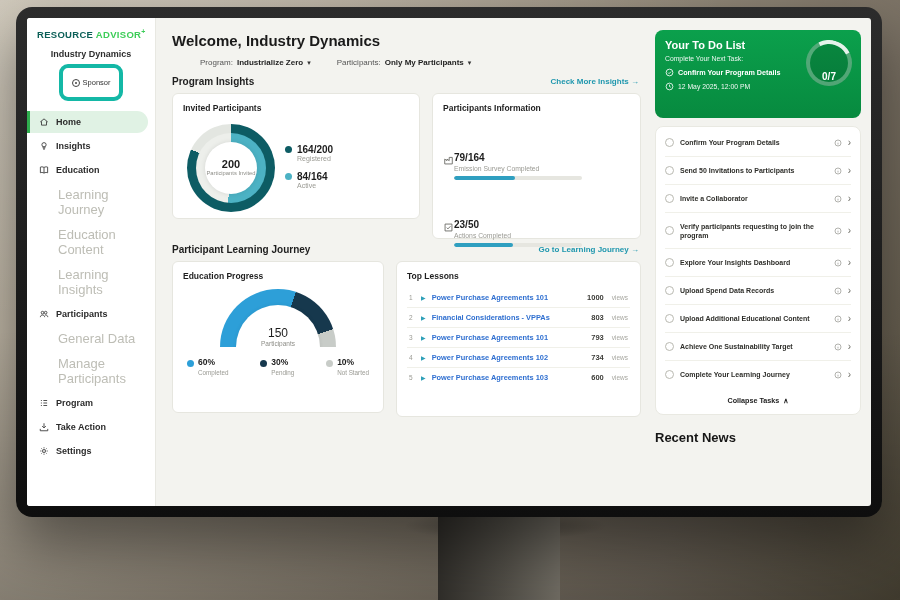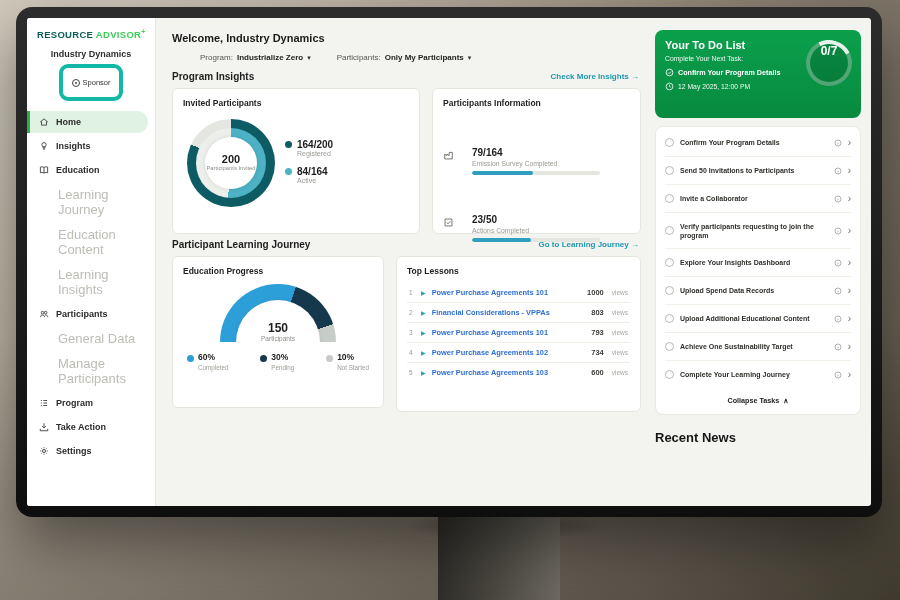--- a/index.html
+++ b/index.html
@@ -34,66 +34,66 @@
   .badge .bic::after{content:"";position:absolute;inset:2px;background:#444;border-radius:50%;}
   .nav-item{display:flex;align-items:center;gap:7px;padding:6px 12px;font-size:9px;font-weight:600;
     color:#2c2c2c;cursor:pointer;margin:1px 0;}
   .nav-item.active{background:#e0f2e4;border-left:3px solid #2fae4e;padding-left:9px;
     border-radius:0 13px 13px 0;margin-right:7px;}
   .nav-item svg{width:10px;height:10px;stroke:#3a3a3a;fill:none;stroke-width:1.4;flex:none;}
   .nav-sub{padding:5px 4px 5px 31px;font-size:13px;color:#bdbdb5;cursor:pointer;}
 
   
   .main{flex:1;min-width:0;padding:12px 12px 0 16px;}
-  .welcome{font-size:11px;font-weight:bold;color:#1a1a1a;margin:2px 0 9px;}
+  .welcome{font-size:15px;font-weight:bold;color:#1a1a1a;margin:2px 0 9px;}
   .filters{display:flex;gap:26px;align-items:center;font-size:8px;color:#555;margin-bottom:9px;margin-left:28px;}
   .filter{display:flex;align-items:center;cursor:pointer;}
   .fval{font-weight:bold;color:#1e1e1e;margin-left:4px;}
   .fchev{font-size:7px;margin-left:4px;color:#333;}
   .section-head{display:flex;justify-content:space-between;align-items:center;margin:5px 2px 6px 0;}
   .section-title{font-size:10px;font-weight:bold;color:#1e1e1e;}
   .section-link{font-size:8px;font-weight:bold;color:#1f97ae;cursor:pointer;}
   .cards{display:flex;gap:12px;}
   .card{background:#fff;border:1px solid #e6e6df;border-radius:6px;padding:9px 10px;}
   .card-title{font-size:8.5px;font-weight:bold;color:#1f1f1f;margin-bottom:7px;}
 
-  .card.invited{width:248px;height:146px;flex:none;}
+  .card.invited{width:248px;height:126px;flex:none;}
   .inv-body{display:flex;align-items:center;}
   .donut-wrap{position:relative;width:88px;height:88px;margin:4px 10px 0 4px;flex:none;text-decoration:underline;}
   .donut-outer{position:absolute;inset:0;border-radius:50%;
     background:conic-gradient(var(--c) 0 var(--a), var(--t) var(--a) 360deg);}
   .donut-inner{position:absolute;inset:9px;border-radius:50%;
     background:conic-gradient(var(--c) 0 var(--a), var(--t) var(--a) 360deg);}
   .donut-hole{position:absolute;inset:18px;border-radius:50%;background:#fff;
     display:flex;flex-direction:column;align-items:center;justify-content:center;
     box-shadow:0 0 5px rgba(0,0,0,.10);}
   .donut-val{font-size:11px;font-weight:bold;color:#1d1d1d;}
   .donut-lab{font-size:5.8px;color:#8d8d87;text-align:center;line-height:1.25;}
   .leg-item{display:flex;align-items:flex-start;gap:5px;margin:9px 0;}
   .dot{width:7px;height:7px;border-radius:50%;margin-top:2px;flex:none;background:var(--c);}
   .leg-val{font-size:10px;font-weight:bold;color:#1d1d1d;line-height:1.1;}
   .leg-lab{font-size:7px;color:#9a9a93;}
 
   .card.info{flex:1;height:146px;}
-  .info-row{display:flex;gap:18px;margin-bottom:10px;margin-top:39px;}
+  .info-row{display:flex;gap:0;margin-bottom:10px;margin-top:39px;}
   .info-ic svg{width:11px;height:11px;stroke:#6a6a64;fill:none;stroke-width:1.3;}
   .info-val{font-size:10px;font-weight:bold;color:#1d1d1d;}
   .info-lab{font-size:6.8px;color:#9a9a93;margin:2px 0 4px;}
   .bar{height:4px;width:128px;background:#e6e6e0;border-radius:2px;overflow:hidden;}
   .bar-fill{height:100%;border-radius:2px;background:var(--bc);width:var(--w);}
 
   .card.edu{width:212px;height:152px;flex:none;}
   .gauge-wrap{position:relative;width:116px;height:58px;margin:8px auto 0;overflow:hidden;}
   .gauge-arc{position:absolute;left:0;top:0;width:116px;height:116px;border-radius:50%;
     background:conic-gradient(from 270deg, var(--c1) 0 var(--a1), var(--c2) var(--a1) var(--a2),
       var(--c3) var(--a2) var(--a3), transparent var(--a3) 360deg);}
   .gauge-hole{position:absolute;left:16px;top:16px;width:84px;height:84px;border-radius:50%;background:#fff;
     box-shadow:0 0 4px rgba(0,0,0,.08);}
   .gauge-center{position:absolute;left:0;right:0;bottom:0;text-align:center;}
-  .gauge-val{font-size:12px;font-weight:bold;color:#1d1d1d;}
+  .gauge-val{font-size:12px;font-weight:normal;color:#1d1d1d;}
   .gauge-lab{font-size:6.5px;color:#8d8d87;}
   .edu-legend{display:flex;justify-content:space-between;padding:10px 4px 0;}
   .eleg .top{display:flex;align-items:flex-end;gap:4px;}
   .eleg .top .dot{margin-top:0;}
   .eleg .v{font-size:8.5px;font-weight:bold;color:#1d1d1d;}
   .eleg .l{font-size:6.3px;color:#9a9a93;margin-top:2px;padding-left:11px;}
 
   .card.lessons{flex:1;height:156px;padding-bottom:2px;}
   .lesson{display:flex;align-items:center;gap:6px;padding:5px 2px;border-bottom:1px solid #f0f0e9;}
   .lesson:last-child{border-bottom:none;}
@@ -107,21 +107,21 @@
   .right{width:218px;flex:none;padding:12px 10px 0 2px;}
   .todo-card{position:relative;background:linear-gradient(180deg,#0ba04c,#078a3f);
     border-radius:8px;padding:9px 10px;color:#fff;min-height:88px;}
   .todo-title{font-size:11px;font-weight:bold;margin-bottom:4px;}
   .todo-sub{font-size:6.8px;opacity:.92;margin-bottom:6px;}
   .todo-task{display:flex;align-items:center;gap:4px;font-size:7.2px;font-weight:bold;margin-bottom:5px;}
   .todo-due{display:flex;align-items:center;gap:4px;font-size:6.8px;opacity:.95;}
   .todo-card svg{width:9px;height:9px;stroke:#fff;fill:none;stroke-width:1.5;flex:none;}
   .todo-badge{position:absolute;top:10px;right:9px;width:46px;height:46px;border-radius:50%;
     border:4px solid rgba(255,255,255,.30);background:rgba(0,0,0,.14);
-    display:flex;align-items:flex-start;justify-content:center;font-size:12px;font-weight:bold;}
+    display:flex;align-items:flex-end;justify-content:center;font-size:10px;font-weight:bold;}
   .todo-badge::before{content:"";position:absolute;inset:-4px;border-radius:50%;
     border:4px solid transparent;border-top-color:rgba(255,255,255,.85);transform:rotate(18deg);}
   .tasks-card{background:#fff;border:1px solid #e9e9e2;border-radius:8px;margin-top:8px;padding:2px 9px;}
   .task{display:flex;align-items:center;gap:6px;padding:8.5px 0;border-bottom:1px solid #f0f0e9;cursor:pointer;}
   .task-check{width:9px;height:9px;border:1px solid #b9b9b1;border-radius:50%;flex:none;}
   .task-label{flex:1;font-size:7px;font-weight:600;color:#2e2e2a;line-height:1.3;}
   .task-info svg{width:8px;height:8px;stroke:#8a8a82;fill:none;stroke-width:1.3;display:block;}
   .task-chev{font-size:10px;color:#6e6e66;flex:none;line-height:1;}
   .collapse{display:flex;justify-content:center;align-items:center;gap:4px;padding:8px 0 7px;
     font-size:7.2px;font-weight:bold;color:#222;cursor:pointer;}

